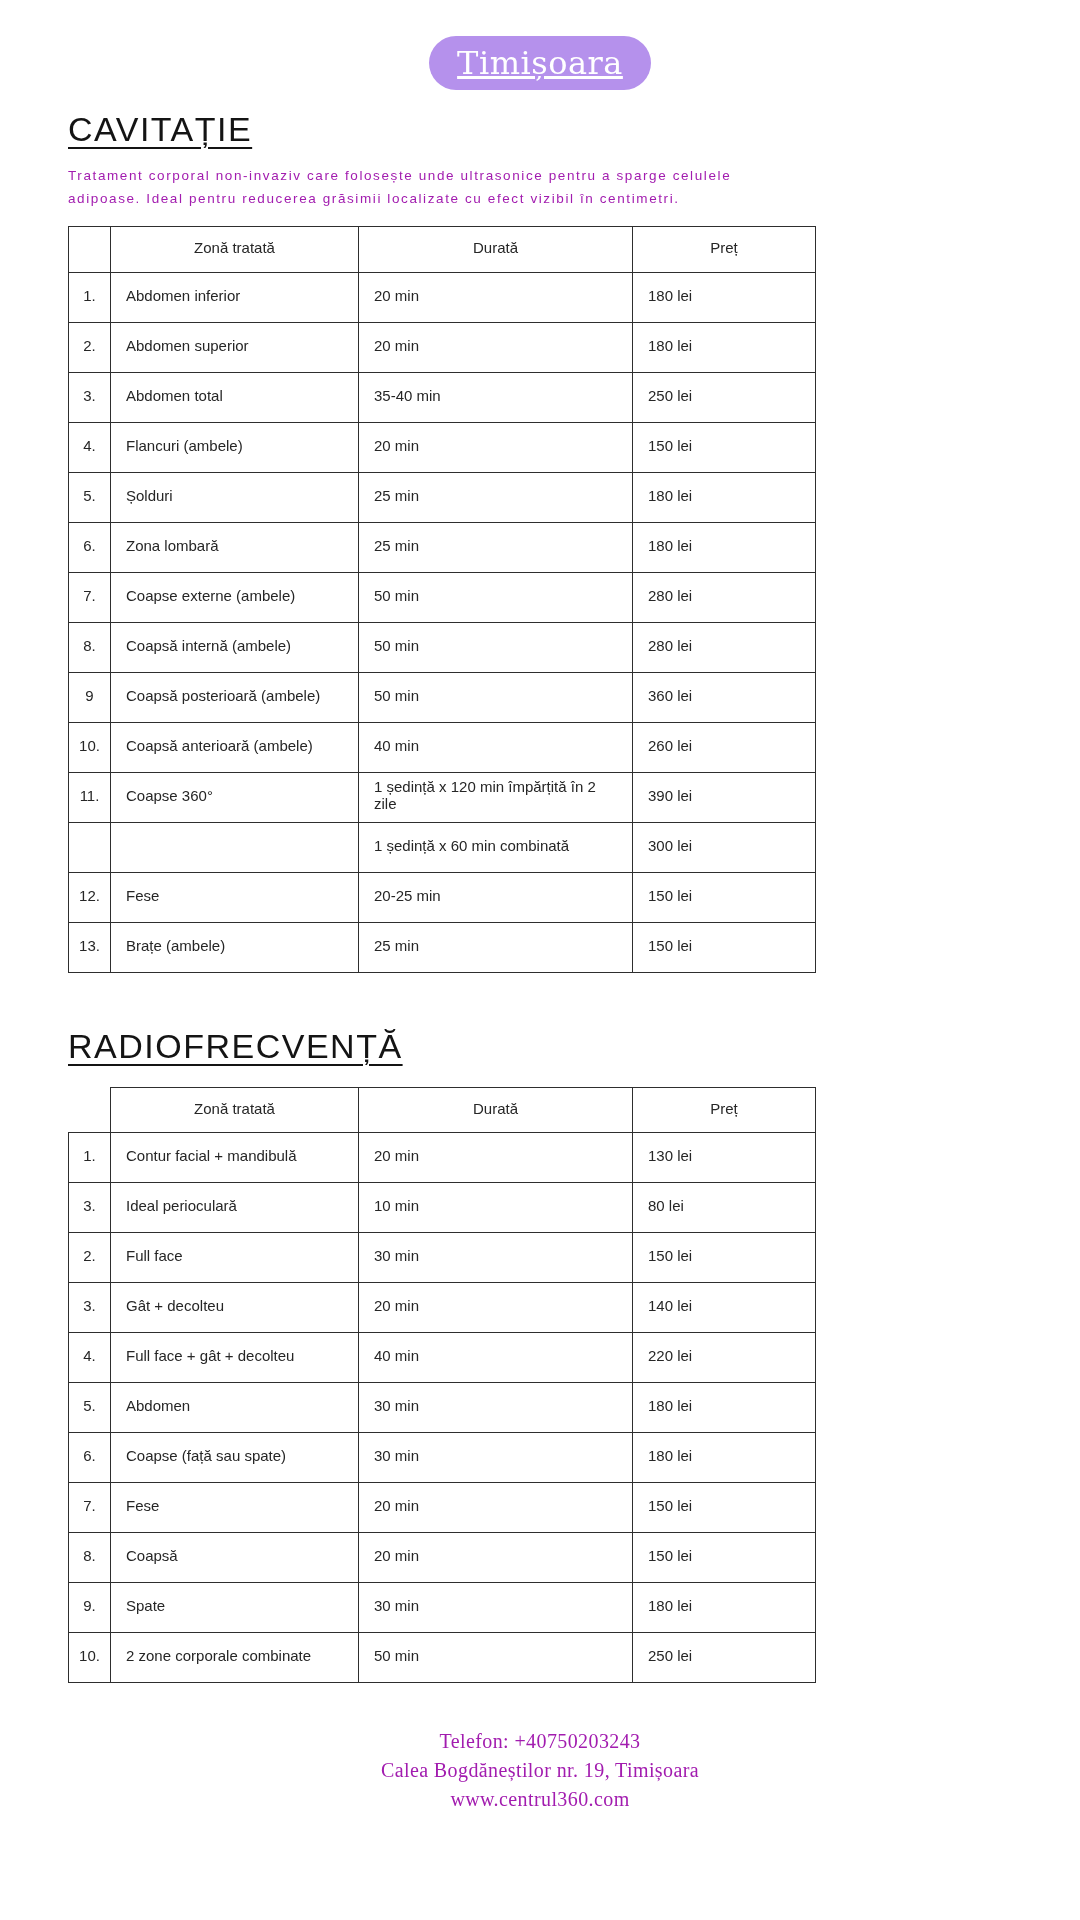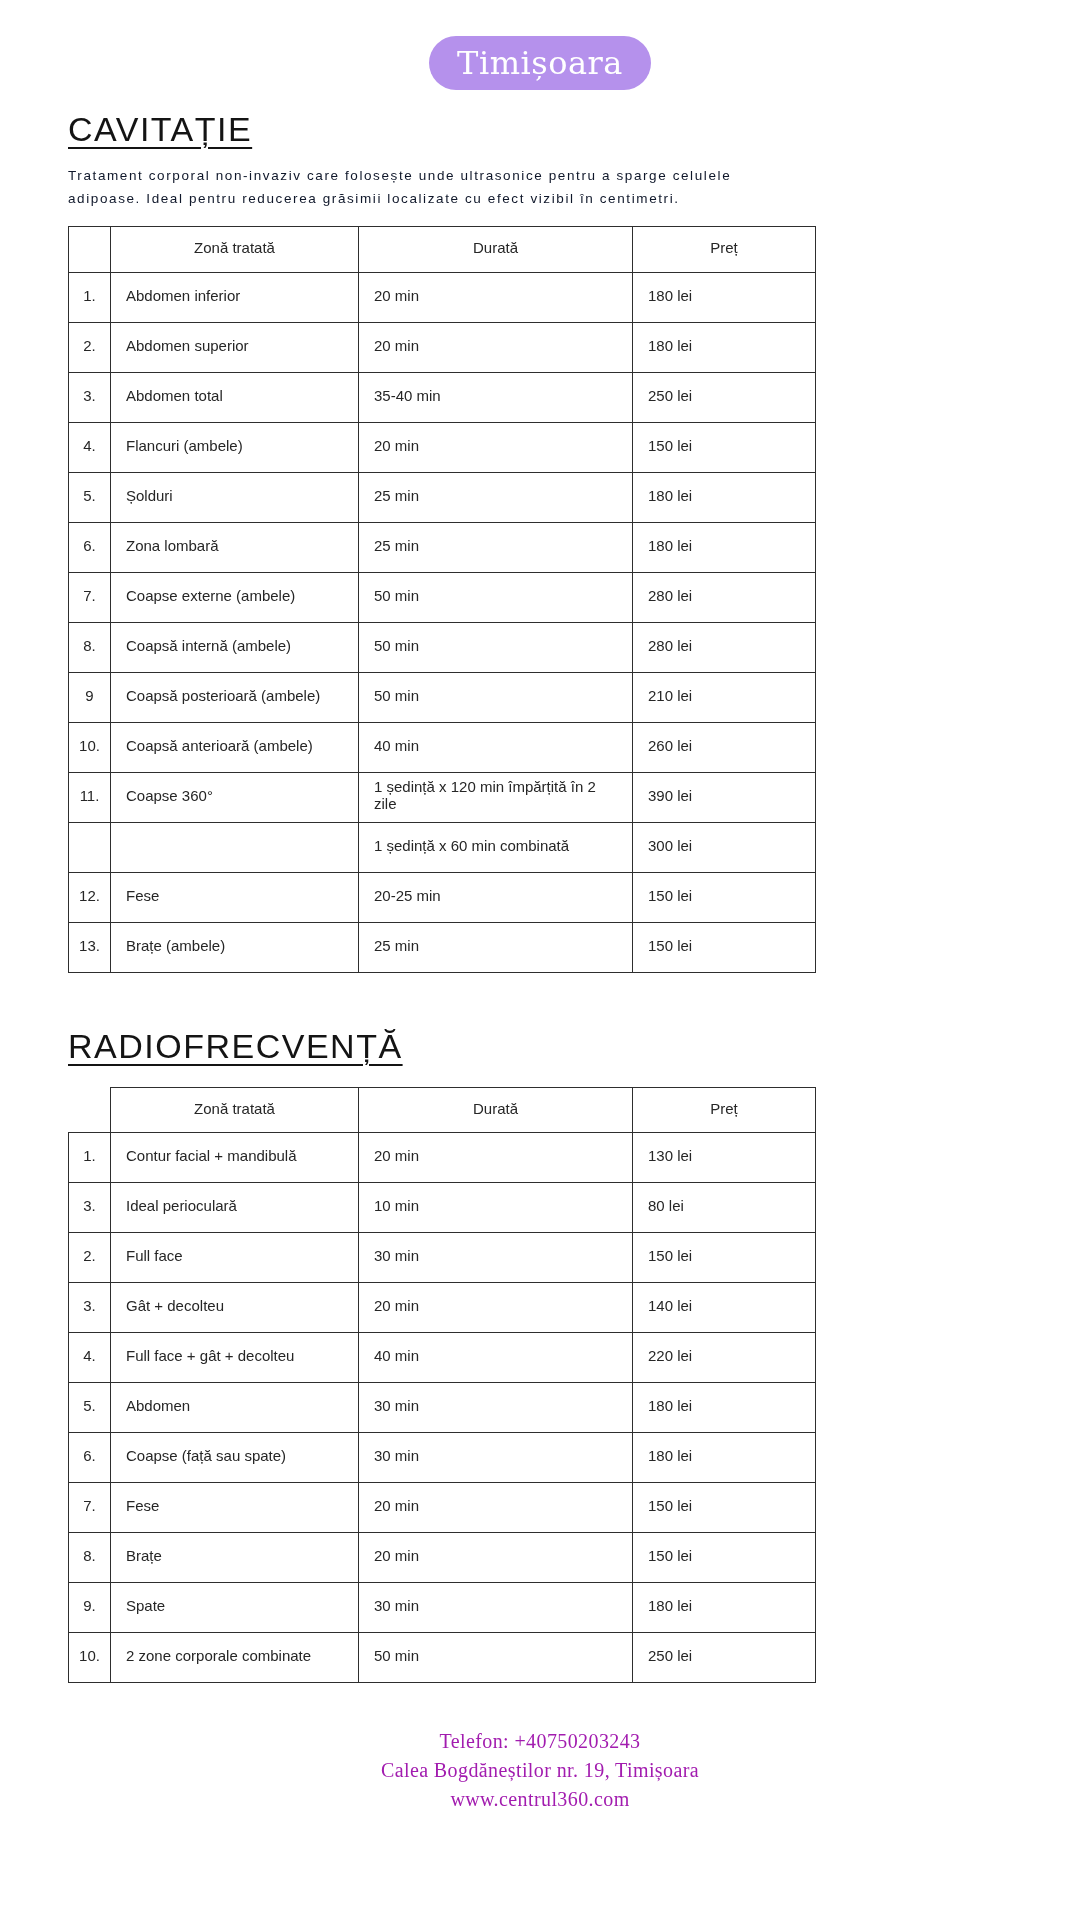--- a/index.html
+++ b/index.html
@@ -35,21 +35,21 @@
     color: #141414;
     text-decoration: underline;
     text-underline-offset: 6px;
     text-decoration-thickness: 1.5px;
   }
   p.section-desc {
     margin-top: 15px;
     font-size: 13.5px;
     line-height: 23px;
     letter-spacing: 1.6px;
-    color: #0f172a;
+    color: #a21caf;
     white-space: pre-line;
   }
 
   table.price-table {
     margin-top: 16px;
     border-collapse: collapse;
     width: 747px;
     table-layout: fixed;
   }
   table.price-table th, table.price-table td {
@@ -97,21 +97,21 @@
     color: #a21caf;
     letter-spacing: 0.4px;
   }
 </style>
 </head>
 <body>
 
 <div class="page">
 
   <div class="badge-row">
-    <span class="badge" style="background-color: rgb(181, 145, 236);">Timișoara</span>
+    <span class="badge" style="background-color: rgb(181, 145, 236); text-decoration: underline;">Timișoara</span>
   </div>
 
   <div class="content">
 
     <section class="section-cavitatie">
       <h1 class="section-title">CAVITAȚIE</h1>
       <p class="section-desc">Tratament corporal non-invaziv care folosește unde ultrasonice pentru a sparge celulele
 adipoase. Ideal pentru reducerea grăsimii localizate cu efect vizibil în centimetri.</p>
       <table class="price-table" id="table-cavitatie">
         <colgroup>
@@ -174,21 +174,21 @@
             <tr>
               <td class="num">8.</td>
               <td>Coapsă internă (ambele)</td>
               <td>50 min</td>
               <td>280 lei</td>
             </tr>
             <tr>
               <td class="num">9</td>
               <td>Coapsă posterioară (ambele)</td>
               <td>50 min</td>
-              <td>210 lei</td>
+              <td>360 lei</td>
             </tr>
             <tr>
               <td class="num">10.</td>
               <td>Coapsă anterioară (ambele)</td>
               <td>40 min</td>
               <td>260 lei</td>
             </tr>
             <tr>
               <td class="num">11.</td>
               <td>Coapse 360°</td>
@@ -278,21 +278,21 @@
               <td>180 lei</td>
             </tr>
             <tr>
               <td class="num">7.</td>
               <td>Fese</td>
               <td>20 min</td>
               <td>150 lei</td>
             </tr>
             <tr>
               <td class="num">8.</td>
-              <td>Brațe</td>
+              <td>Coapsă</td>
               <td>20 min</td>
               <td>150 lei</td>
             </tr>
             <tr>
               <td class="num">9.</td>
               <td>Spate</td>
               <td>30 min</td>
               <td>180 lei</td>
             </tr>
             <tr>

